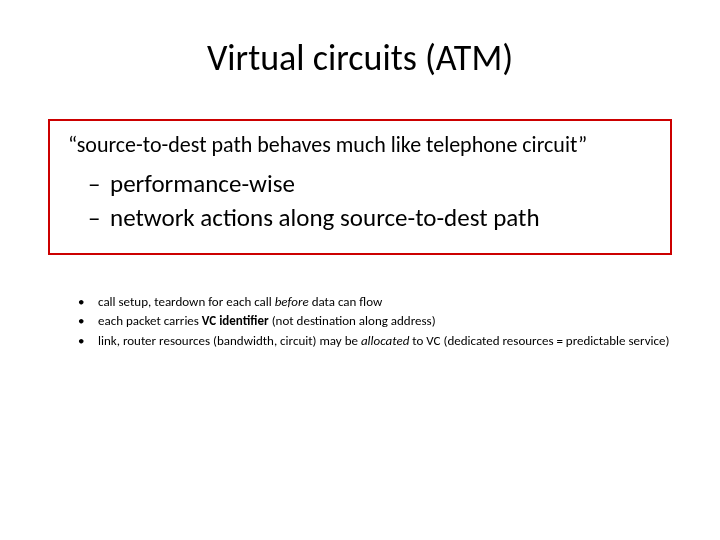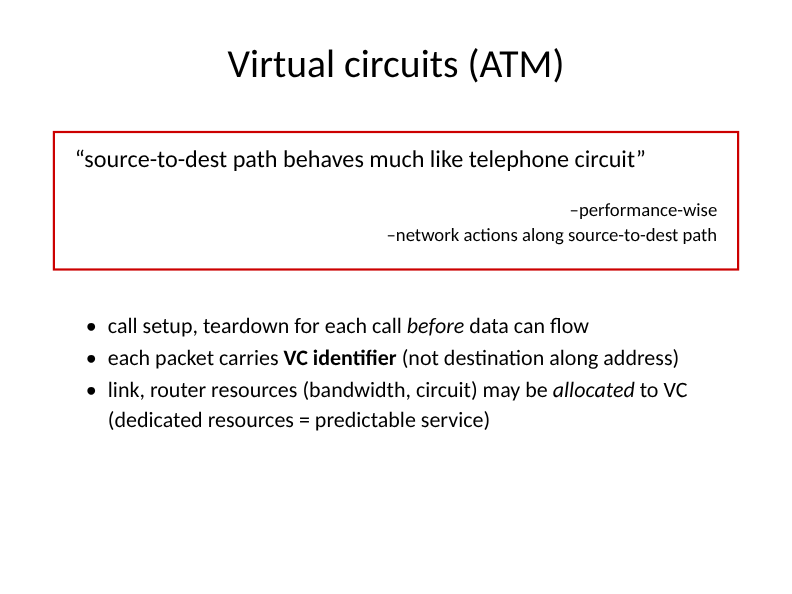--- a/index.html
+++ b/index.html
@@ -24,39 +24,38 @@
     margin-bottom: 39px;
     margin-top: 6px;
   }
   .redbox {
     border: 2px solid #cc0000;
     padding: 10px 18px 18px 18px;
     margin: 0 8px 38px 8px;
   }
   .quote {
     font-size: 22px;
-    margin-bottom: 22px;
+    margin-bottom: 9px;
   }
   .sublist {
     list-style: none;
     padding-left: 42px;
-    font-size: 17px;
+    font-size: 25px;
     line-height: 1.35;
-    text-align: right;
   }
   .sublist li::before {
     content: "–";
     display: inline-block;
     width: 22px;
     margin-left: -22px;
   }
   .mainlist {
     list-style: none;
     padding-left: 38px;
-    font-size: 20px;
+    font-size: 13px;
     line-height: 1.35;
   }
   .mainlist li {
     position: relative;
     padding-left: 20px;
     margin-bottom: 2px;
   }
   .mainlist li::before {
     content: "•";
     position: absolute;

